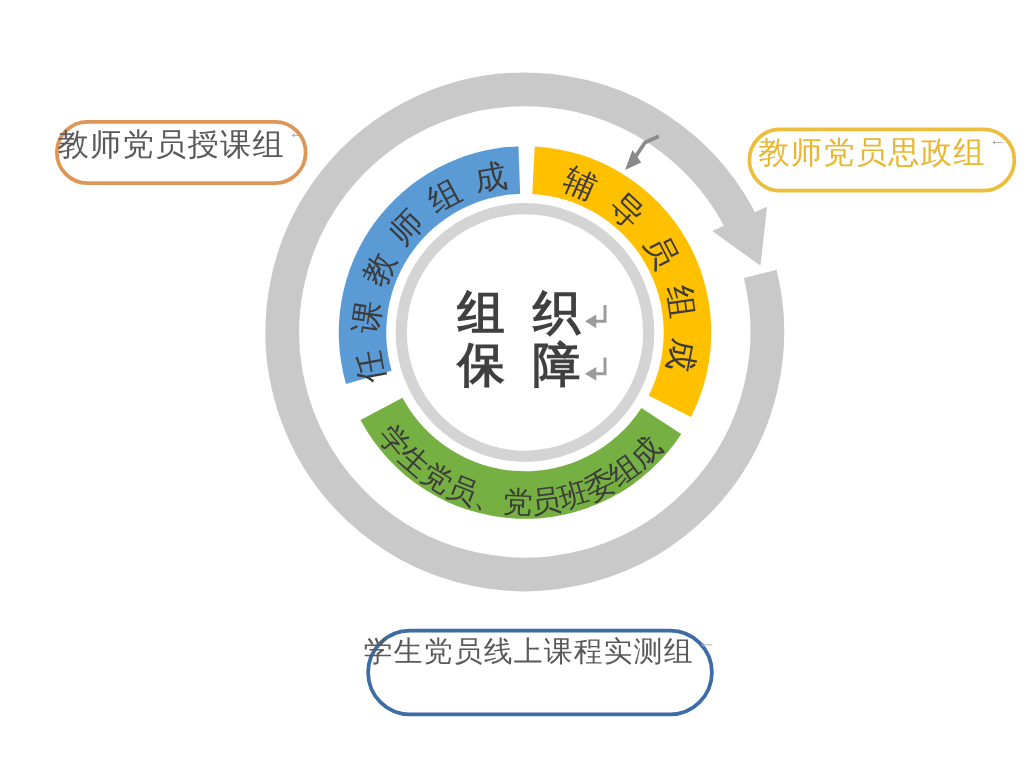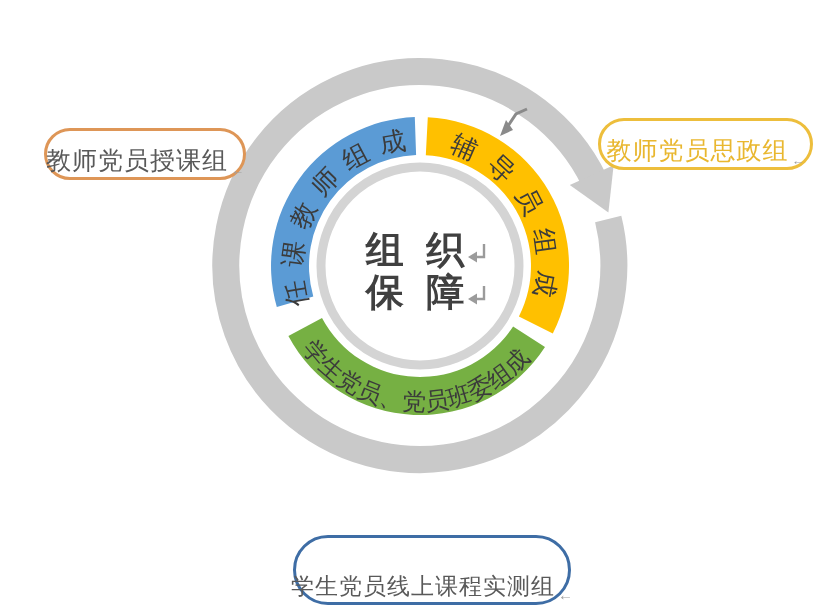--- a/index.html
+++ b/index.html
@@ -2,26 +2,26 @@
 <html><head>
 <meta charset="utf-8">
 <style>
   html,body{margin:0;padding:0;background:#ffffff;}
   body{width:828px;height:606px;overflow:hidden;}
   .stage{position:relative;width:828px;height:606px;font-family:"Liberation Sans",sans-serif;}
   .stage svg{position:absolute;left:0;top:0;}
   .arc-text{fill:#3b3b3b;font-family:"Liberation Sans",sans-serif;}
   .center-text{fill:#404040;font-family:"Liberation Sans",sans-serif;font-weight:bold;
                font-size:38px;letter-spacing:6px;}
-  .callout{position:absolute;display:flex;align-items:flex-end;justify-content:center;
-           background:#fff;border-radius:999px;box-sizing:border-box;border:3px solid #701a75;margin-top:32px;}
+  .callout{position:absolute;display:flex;align-items:flex-start;justify-content:center;
+           background:#fff;border-radius:999px;box-sizing:border-box;border:3px solid #701a75;}
   .callout .lbl{white-space:nowrap;letter-spacing:1px;}
   .callout .mark{color:#a0a0a0;font-size:13px;margin-left:3px;line-height:1;}
   #callout-top-left{left:44px;top:96px;width:202px;height:52px;font-size:25px;}
-  #callout-top-right{left:598px;top:86px;width:215px;height:52px;font-size:25px;}
+  #callout-top-right{left:598px;top:102px;width:215px;height:52px;font-size:25px;}
   #callout-bottom{left:293px;top:503px;width:278px;height:70px;font-size:23px;}
   #callout-bottom .mark{font-size:15px;}
 </style>
 </head>
 <body>
 
 <div class="stage">
 
   <svg width="828" height="606" viewBox="0 0 828 606">
     <defs>

